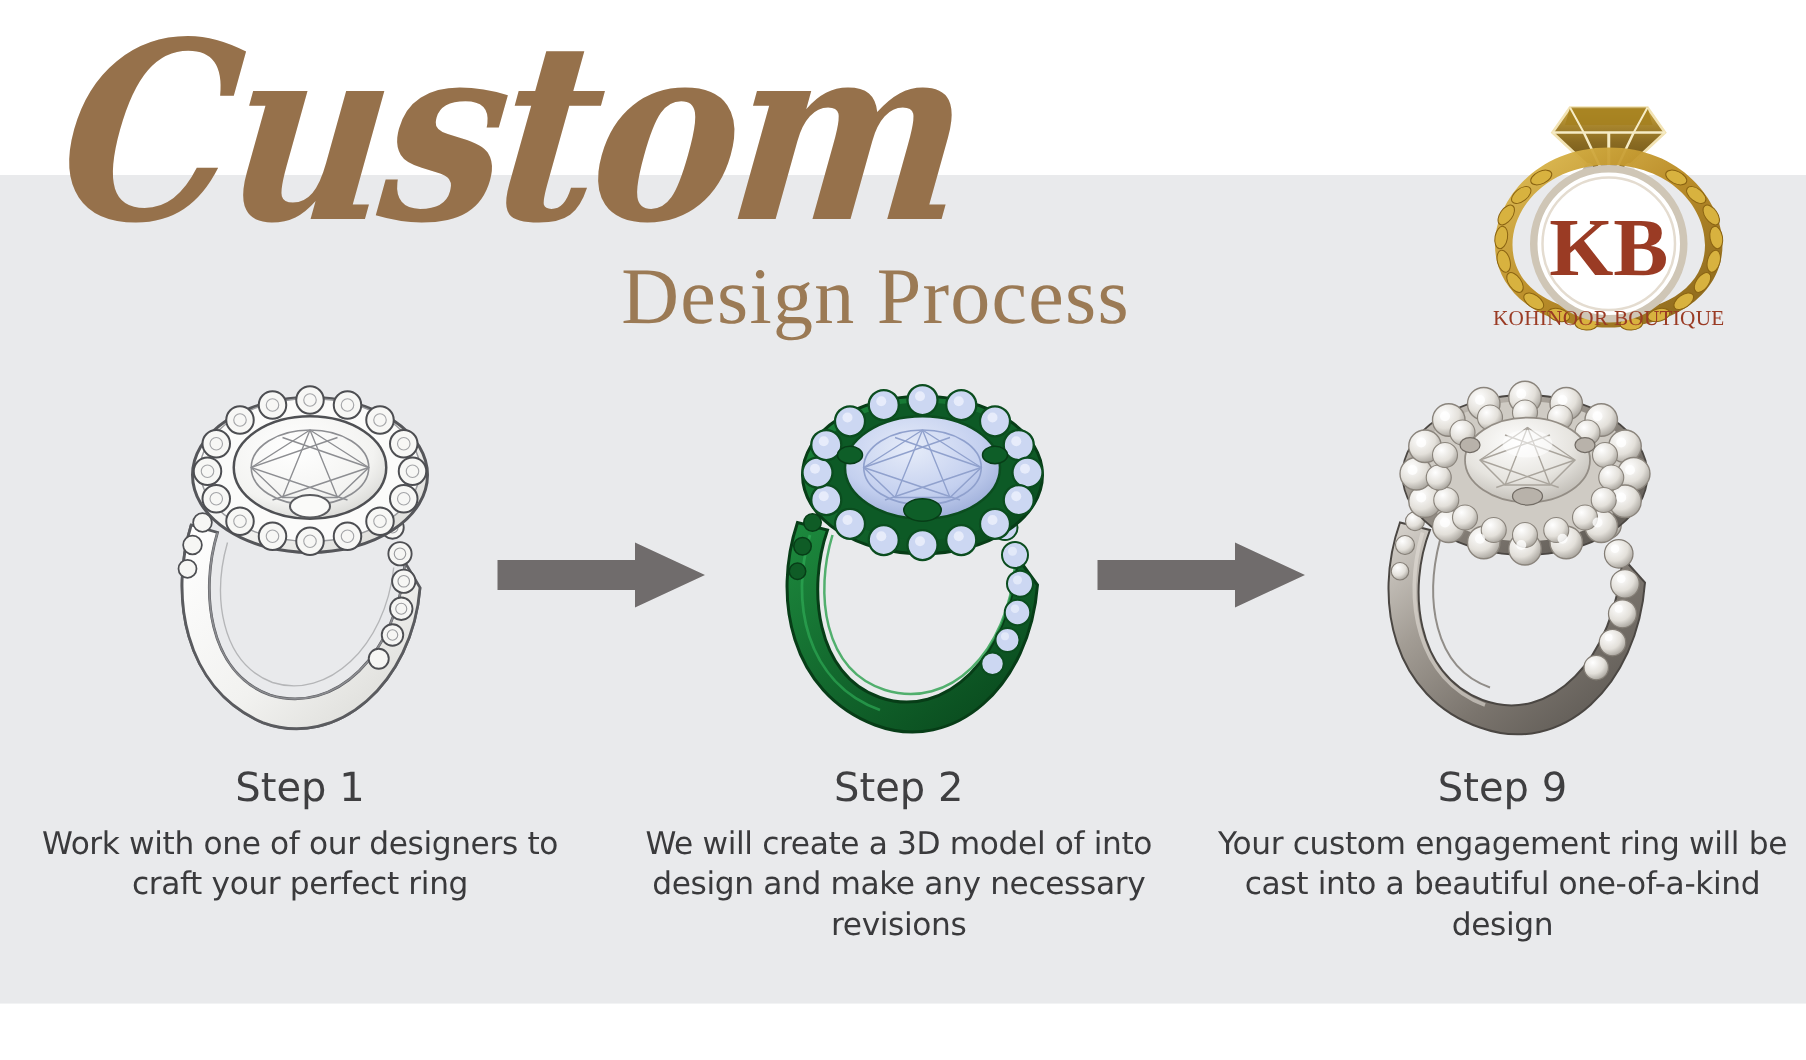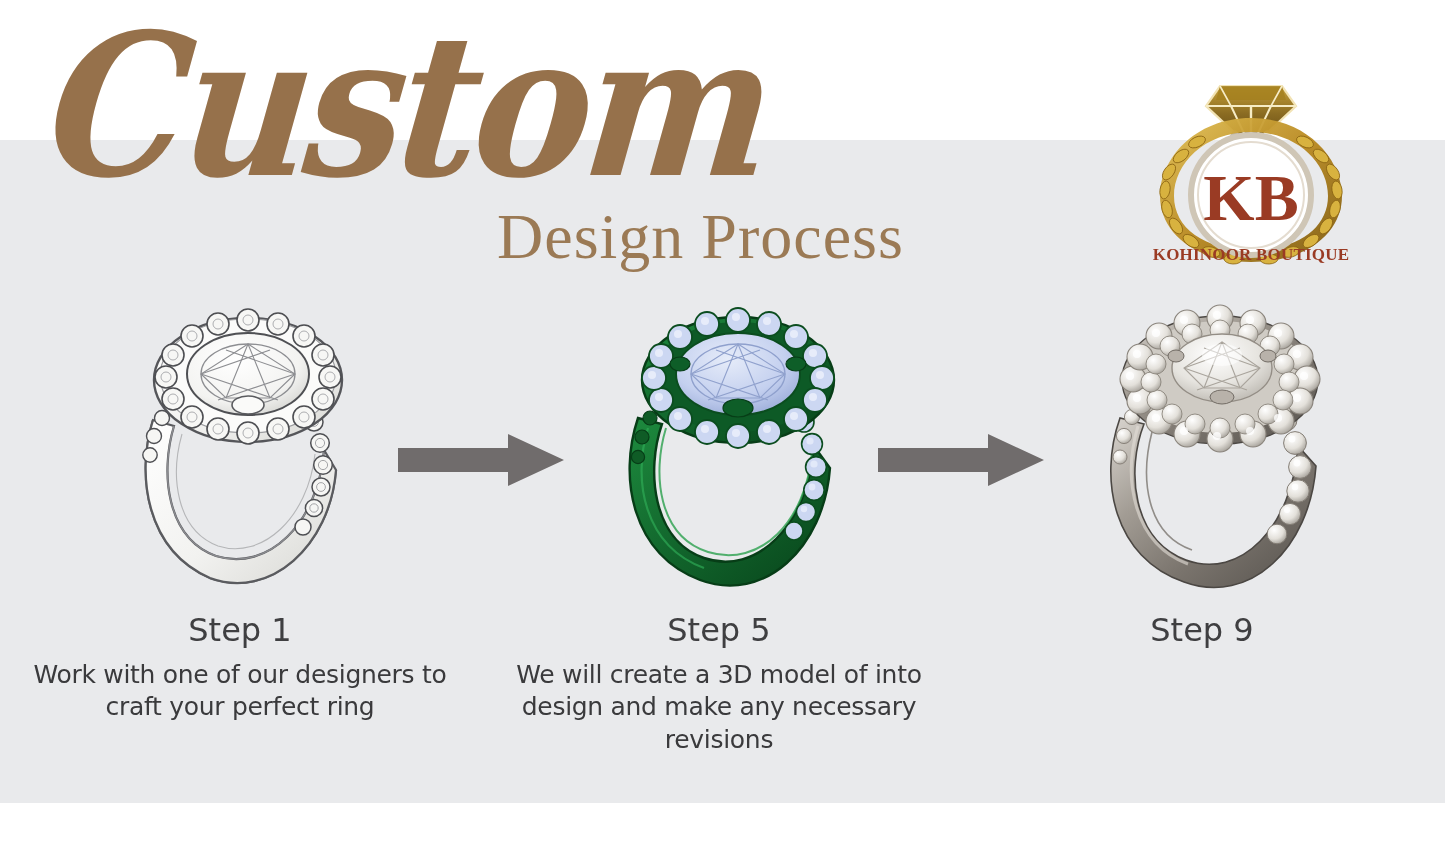--- a/index.html
+++ b/index.html
@@ -47,28 +47,28 @@
     font-size:64px;
     line-height:1;
     letter-spacing:1px;
     color:#9b7a55;
     white-space:nowrap;
     text-align:center;
   }
 
   
   .logo{
-    position:absolute;left:1136px;top:62px;width:230px;height:220px;
+    position:absolute;left:1172px;top:62px;width:230px;height:220px;
   }
   .logo svg{display:block;width:230px;height:220px;}
   .logo-wordmark{
     position:absolute;left:0;top:183px;width:230px;
     text-align:center;
     font-family:"Liberation Serif", serif;
-    font-weight:700;
+    font-weight:400;
     font-size:17px;
     letter-spacing:0.2px;
     color:#9a3b24;
     white-space:nowrap;
   }
 
   
   .ring-slot{position:absolute;top:300px;width:260px;height:290px;}
   .ring-slot svg{display:block;width:260px;height:290px;}
   #ring-1{left:118px;}
@@ -515,21 +515,22 @@
       <path d="M2 16 L112 16 L112 2 L168 28 L112 54 L112 40 L2 40 Z" fill="#706c6c"></path>
     </svg>
   </div>
 
   <div class="step" id="step-1">
     <h2 class="step-title">Step 1</h2>
     <p class="step-desc">Work with one of our designers to craft your perfect ring</p>
   </div>
 
   <div class="step" id="step-2">
-    <h2 class="step-title">Step 5</h2>
+    <h2 class="step-title">Step 2</h2>
     <p class="step-desc">We will create a 3D model of into design and make any necessary revisions</p>
   </div>
 
   <div class="step" id="step-3">
     <h2 class="step-title">Step 9</h2>
+    <p class="step-desc">Your custom engagement ring will be cast into a beautiful one-of-a-kind design</p>
   </div>
 
 </div>
 
 </body></html>

